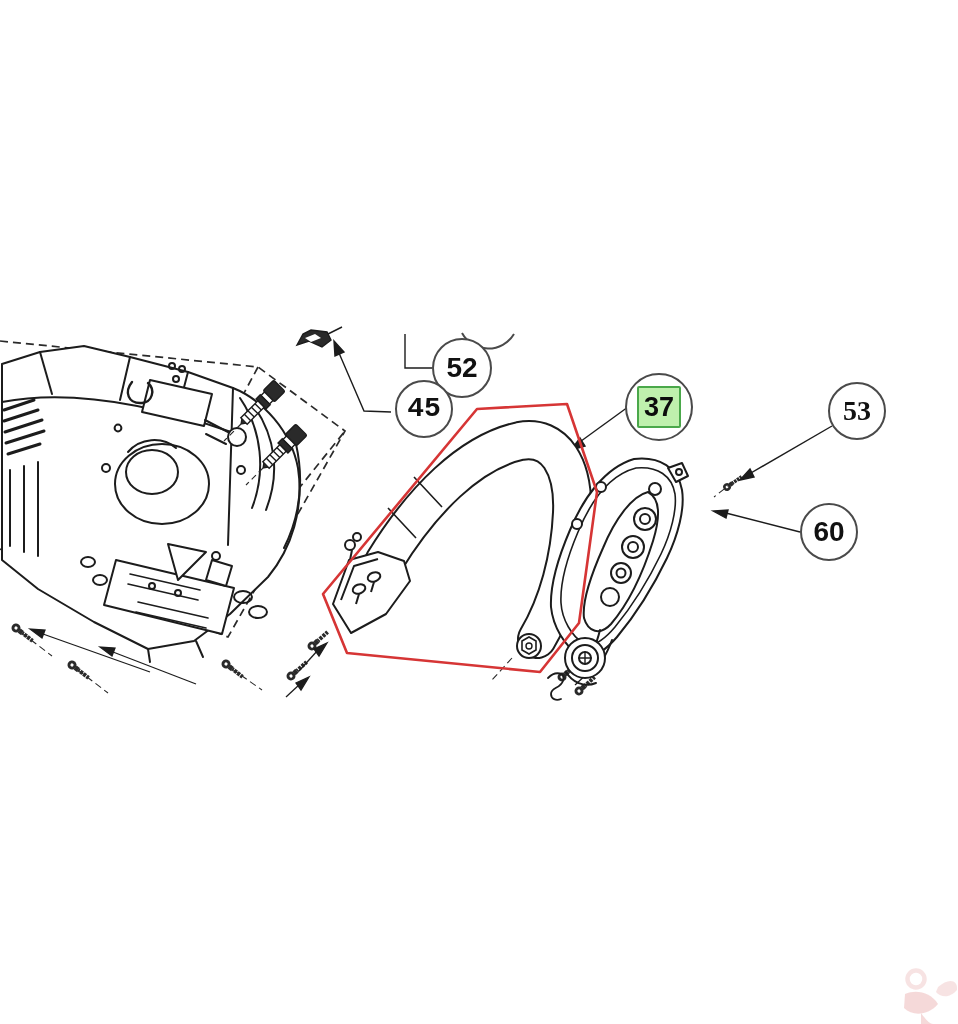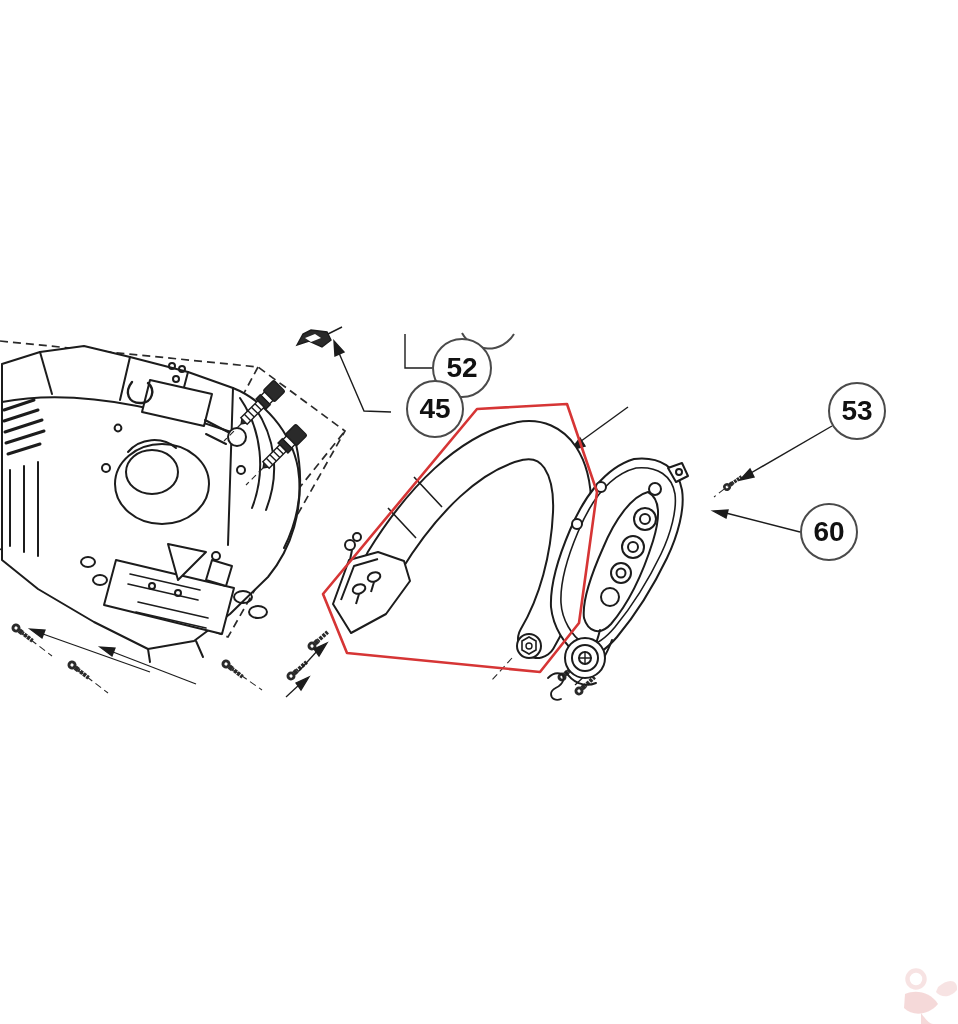--- a/index.html
+++ b/index.html
@@ -253,26 +253,31 @@
       <path fill="#dd7b7b" d="M 905,994 C 917,989 931,993 938,1004 C 929,1015 913,1017 904,1008 Z"></path>
       <path fill="#e49c9c" d="M 938,987 C 948,978 958,979 957,990 C 949,999 940,997 936,992 Z"></path>
       <path fill="#dd7b7b" d="M 921,1013 C 926,1020 930,1024 933,1024 L 921,1024 Z"></path>
     </g>
   </svg>
 
   <div class="callout" style="left:432px;top:338px;width:60px;height:60px;">
     <span class="num">52</span>
   </div>
 
-  <div class="callout" style="left:406px;top:380px;width:58px;height:58px;">
+  <div class="callout" style="left:395px;top:380px;width:58px;height:58px;font-family:Liberation Mono, monospace;">
     <span class="num">45</span>
   </div>
 
-
-  <div class="callout" style="left:828px;top:382px;width:58px;height:58px;">
+  <div class="callout" style="left:625px;top:373px;width:68px;height:68px;">
+    <span class="green-box">
+      <span class="num">37</span>
+    </span>
+  </div>
+
+  <div class="callout" style="left:828px;top:382px;width:58px;height:58px;font-family:Liberation Serif, serif;">
     <span class="num">53</span>
   </div>
 
   <div class="callout" style="left:800px;top:503px;width:58px;height:58px;">
     <span class="num">60</span>
   </div>
 
 </div>
 
 </body></html>

